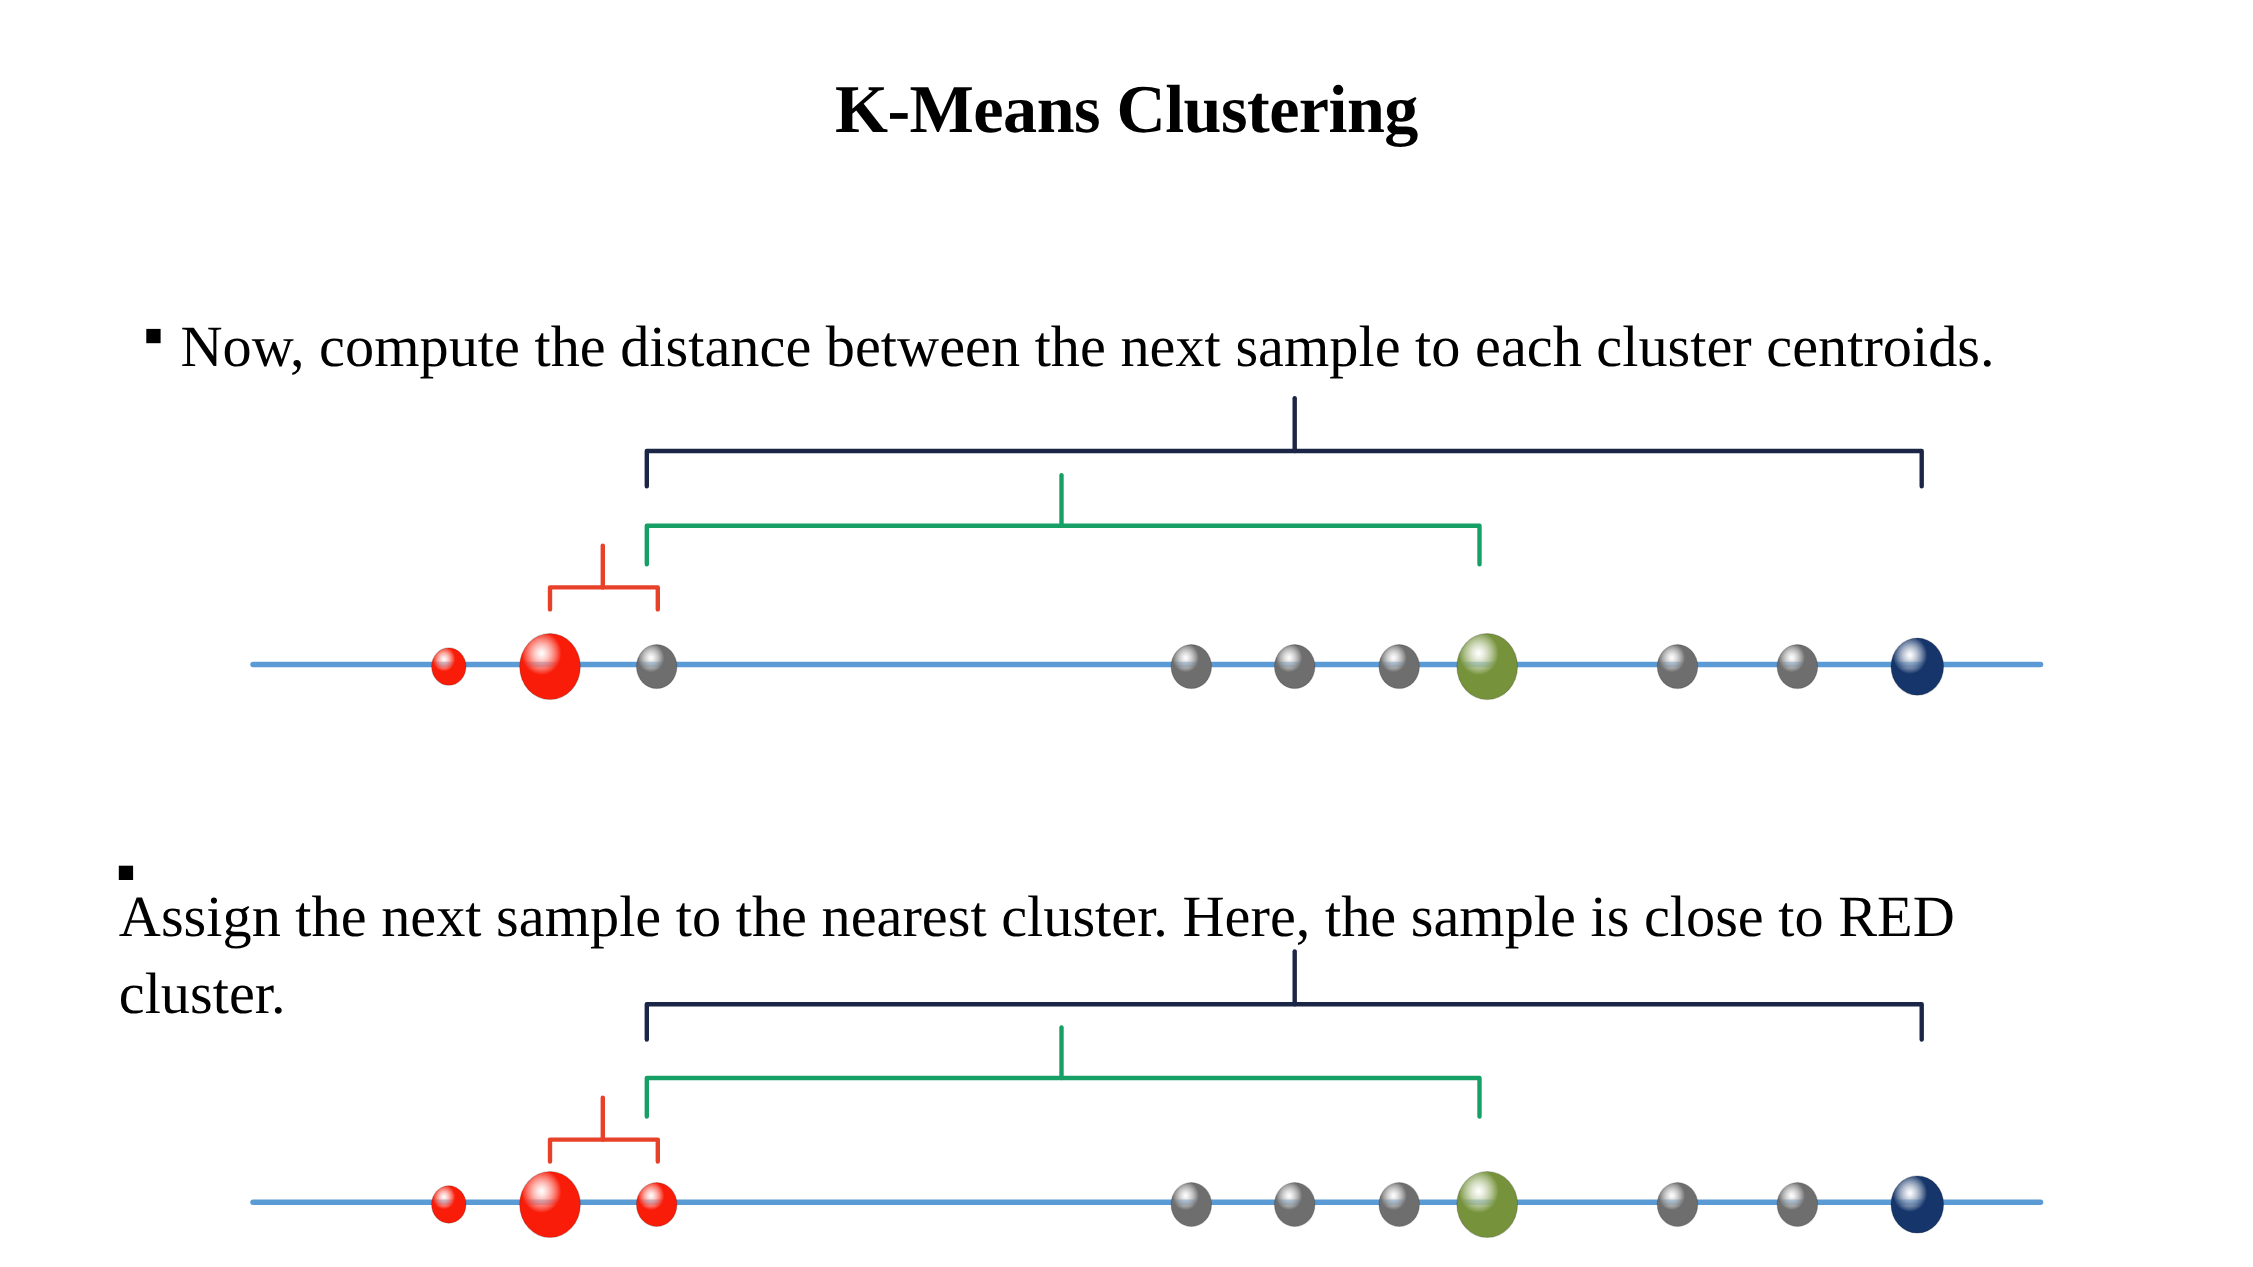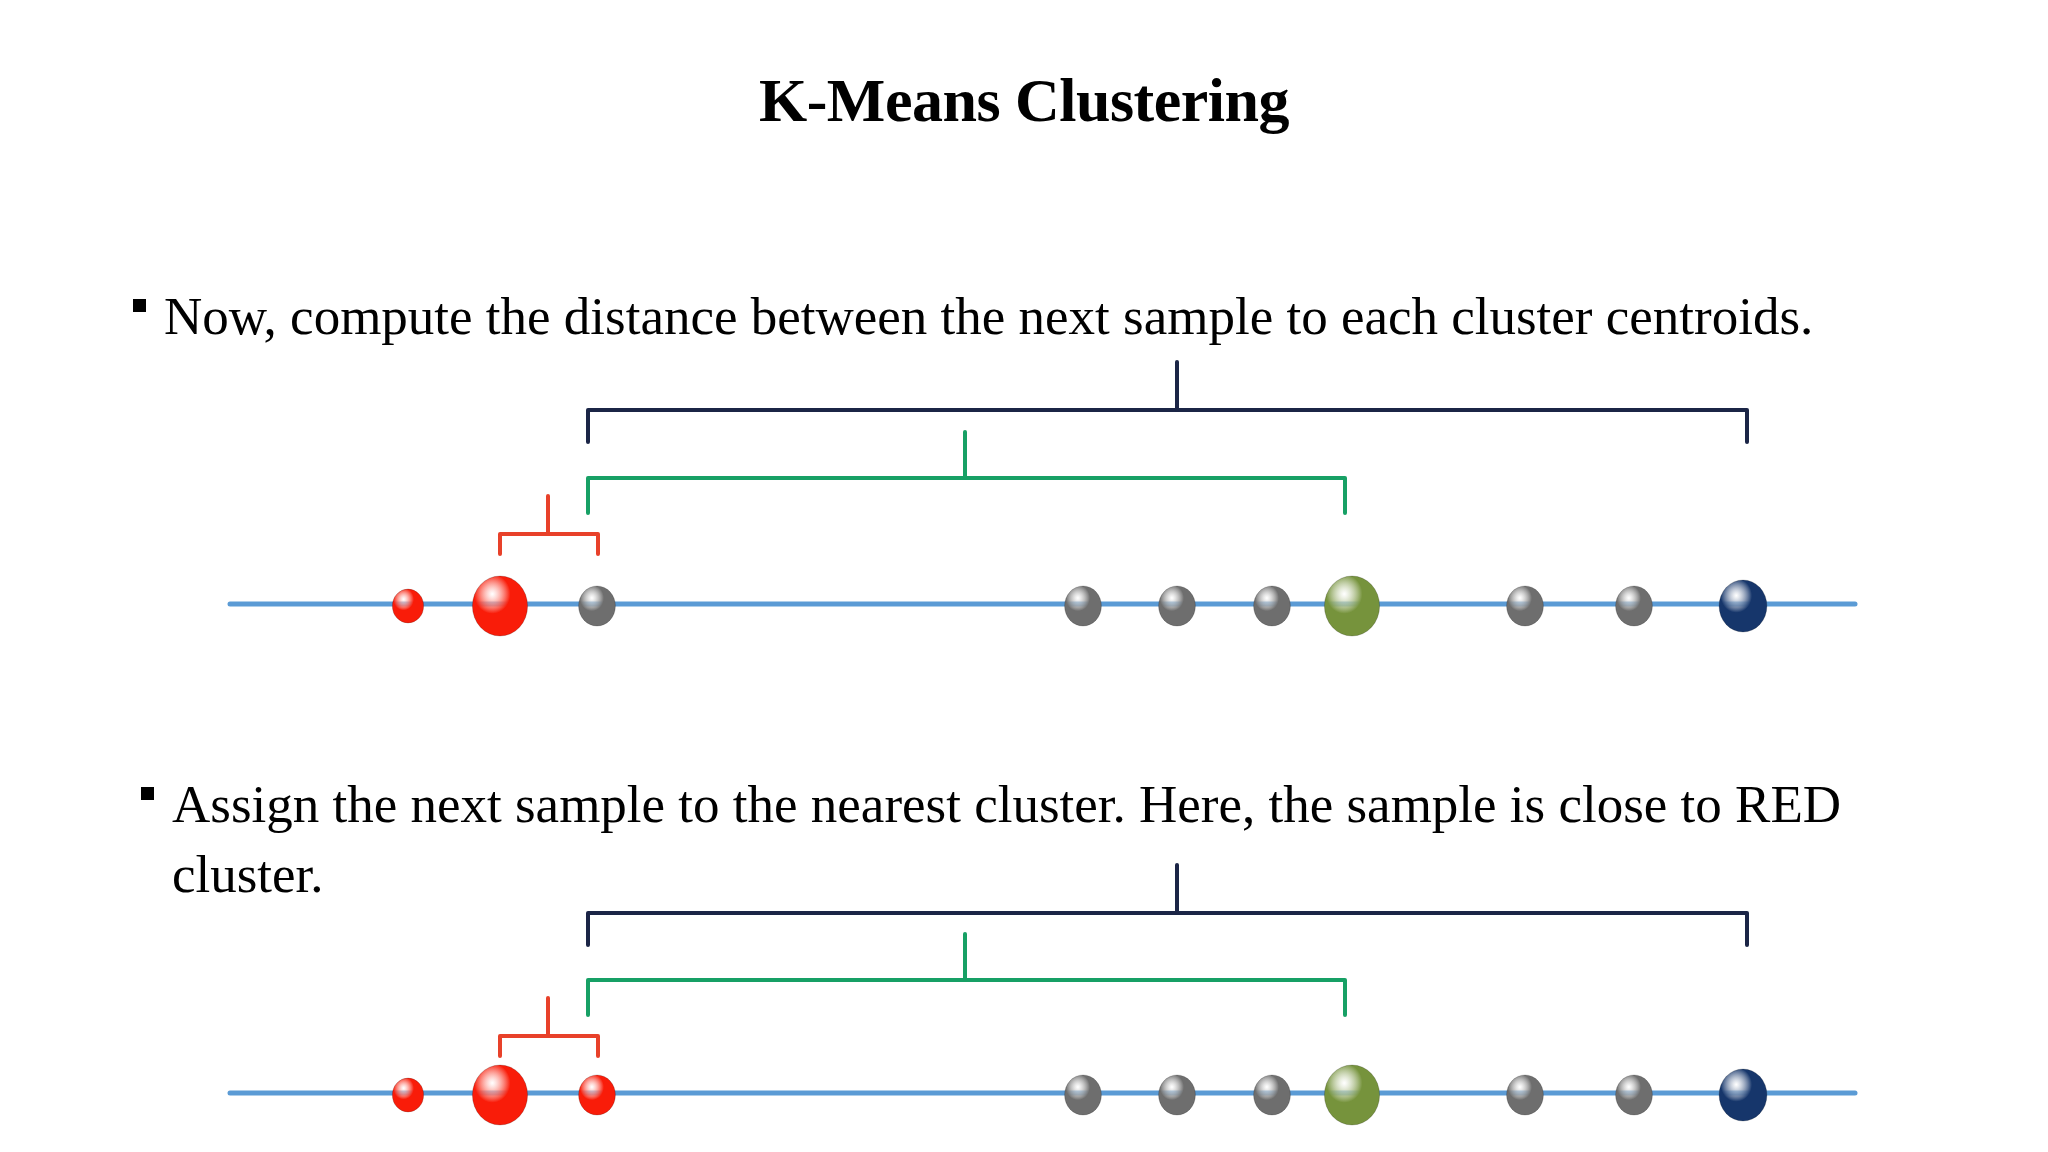--- a/index.html
+++ b/index.html
@@ -48,21 +48,21 @@
     margin-right: 18px;
   }
   .bullet-text {
     font-size: 53px;
     line-height: 1.32;
     font-family: "Liberation Serif", "DejaVu Serif", serif;
     color: #000000;
     white-space: pre-wrap;
   }
   #bullet-1 { top: 282px; left: 133px; width: 1760px; }
-  #bullet-2 { top: 770px; left: 141px; width: 1800px; }
+  #bullet-2 { top: 770px; left: 108px; width: 1800px; flex-direction: column; }
 
   
   .diagram {
     position: absolute;
     left: 0;
     width: 2048px;
   }
   #diagram-1 { top: 350px; height: 300px; }
   #diagram-2 { top: 855px; height: 297px; }
   .diagram svg { display: block; }

